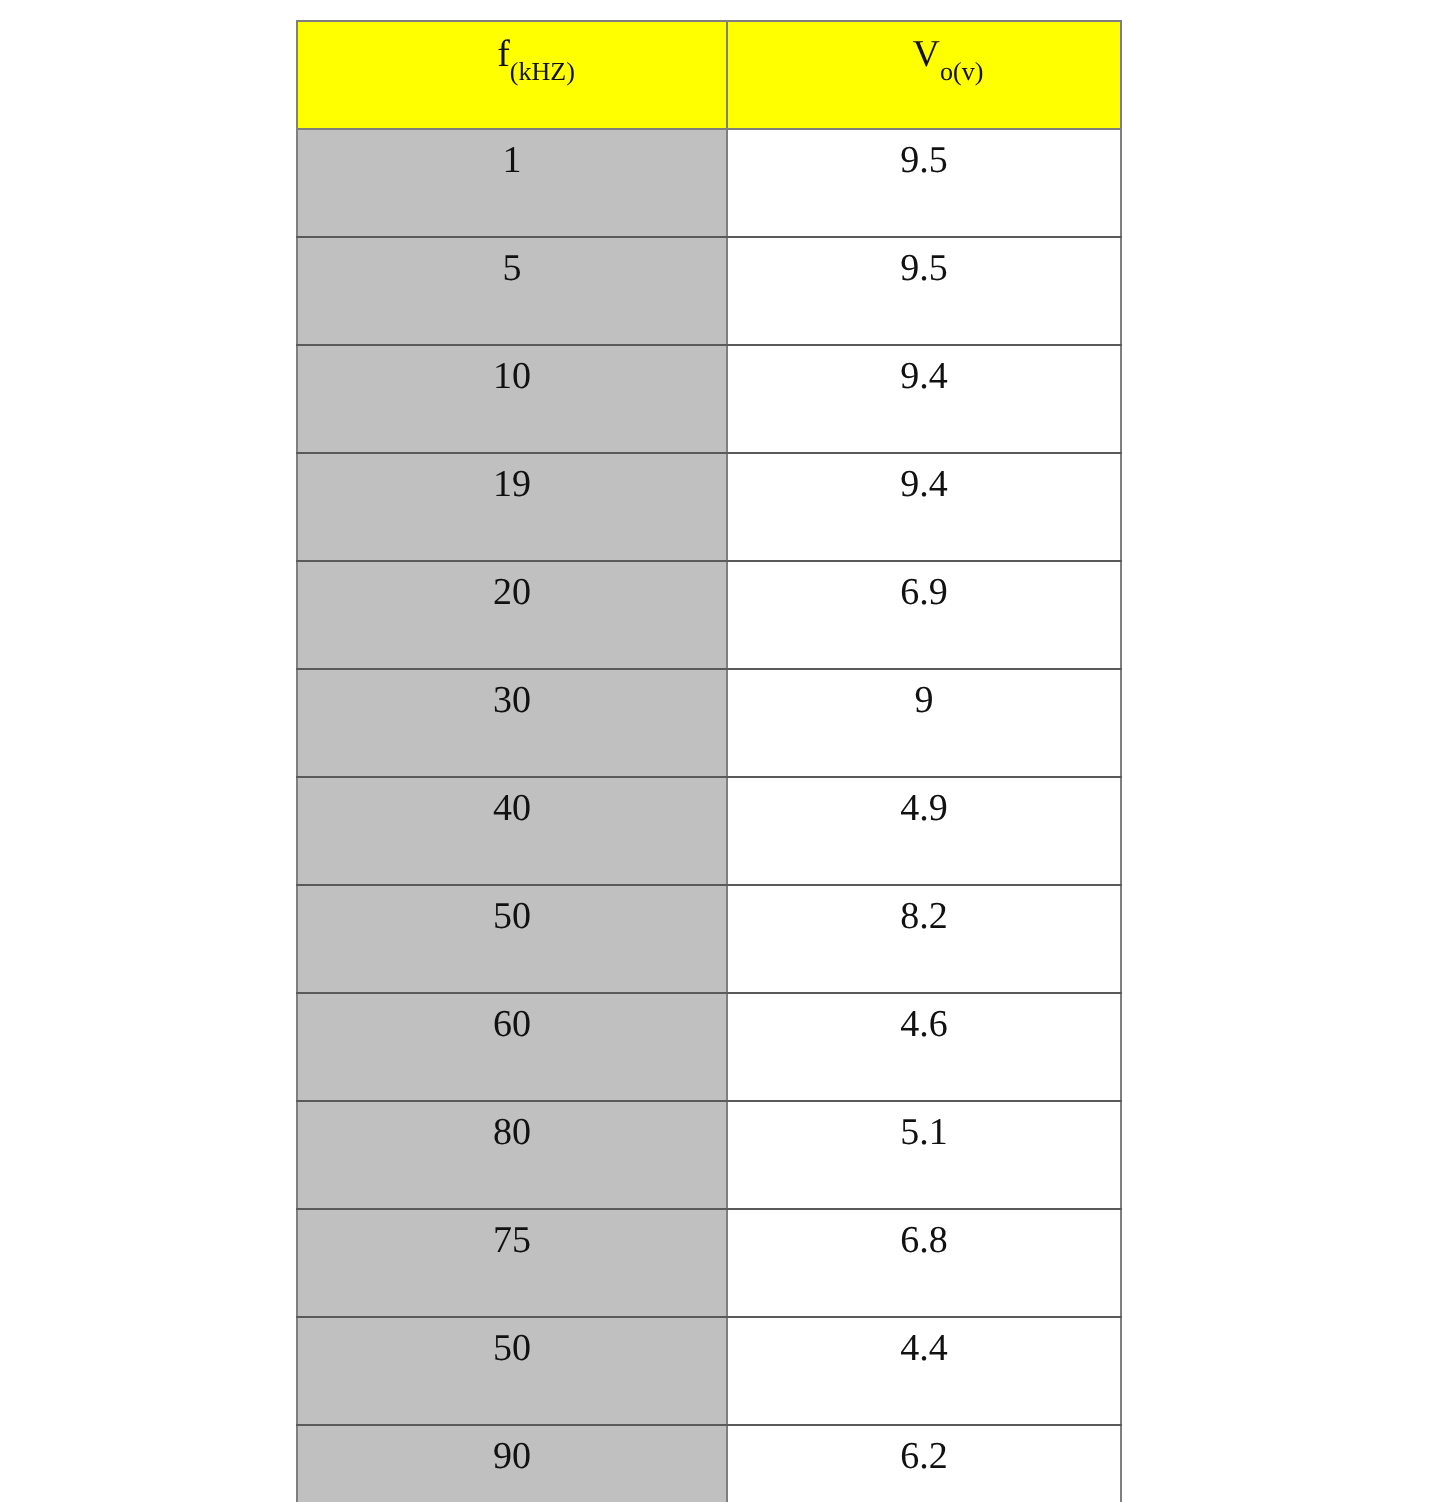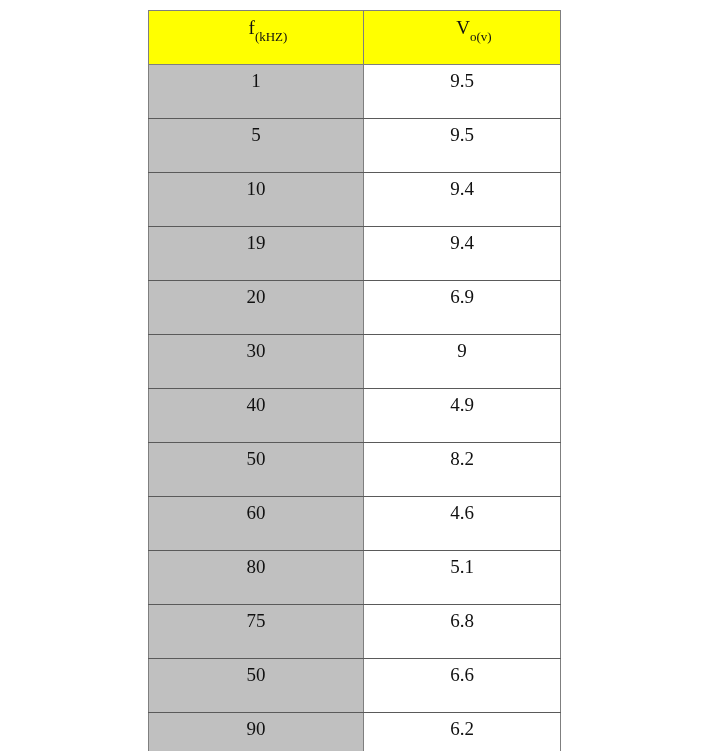--- a/index.html
+++ b/index.html
@@ -151,21 +151,21 @@
       <tr>
         <td class="cell-freq">80</td>
         <td class="cell-volt">5.1</td>
       </tr>
       <tr>
         <td class="cell-freq">75</td>
         <td class="cell-volt">6.8</td>
       </tr>
       <tr>
         <td class="cell-freq">50</td>
-        <td class="cell-volt">6.6</td>
+        <td class="cell-volt">4.4</td>
       </tr>
       <tr>
         <td class="cell-freq">90</td>
         <td class="cell-volt">6.2</td>
       </tr>
 
     </tbody>
   </table>
 
 </div>

